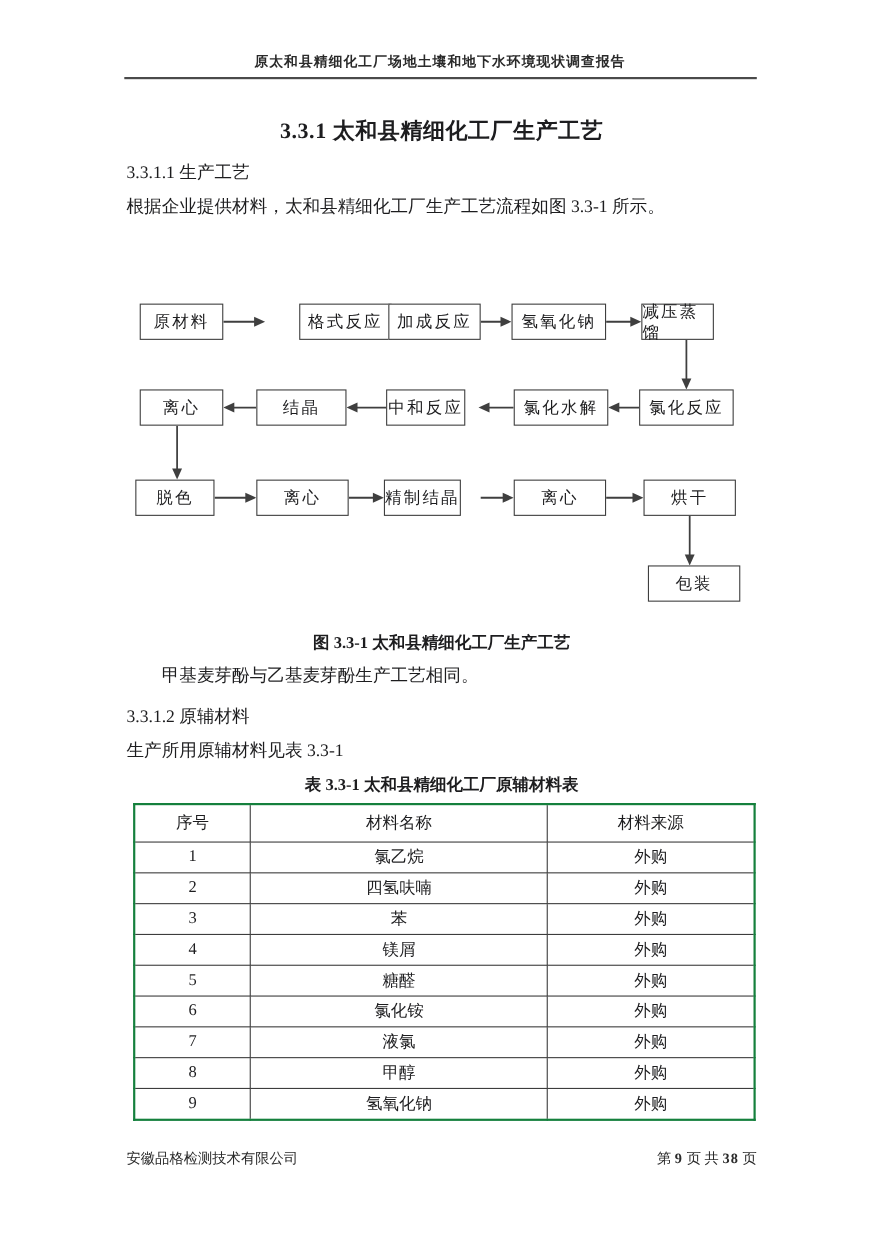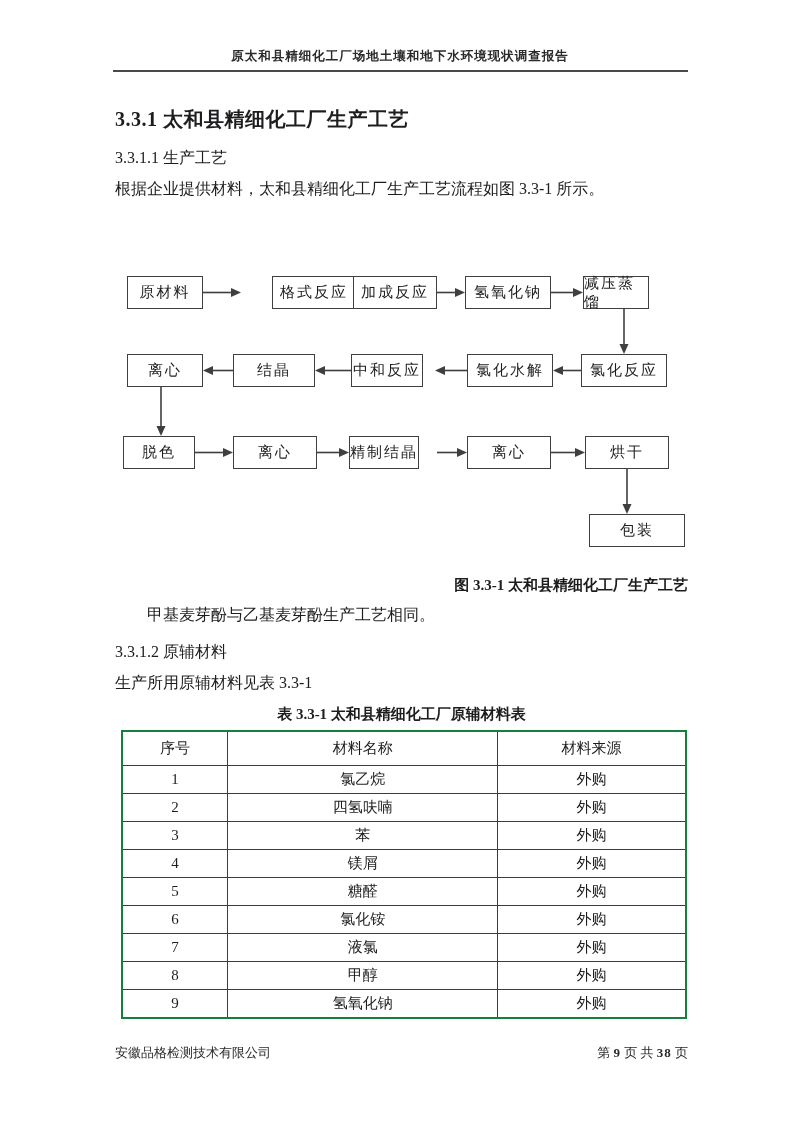--- a/index.html
+++ b/index.html
@@ -28,20 +28,21 @@
     height:0;
   }
   
   .content{margin:0 112px 0 115px;}
   .h1{
     margin-top:34px;
     font-size:20px;
     font-weight:700;
     line-height:26px;
     letter-spacing:0.5px;
+    text-align:center;
   }
   .h2{
     margin-top:15px;
     font-size:16px;
     font-weight:400;
     line-height:22px;
   }
   .para{
     margin-top:9px;
     font-size:16px;
@@ -62,21 +63,21 @@
     background:#fff;
     display:flex;align-items:center;justify-content:center;
     font-size:15px;
     letter-spacing:2px;
     color:#1d1d1f;
     box-sizing:border-box;
   }
   
   .fig-caption{
     margin-top:17px;
-    text-align:right;
+    text-align:center;
     font-size:15px;
     font-weight:700;
     line-height:20px;
   }
   .tbl-caption{
     margin-top:10px;
     text-align:center;
     font-size:15px;
     font-weight:700;
     line-height:20px;
@@ -177,21 +178,21 @@
       <div class="flow-box" style="left:236px;top:86px;width:72px;">中和反应</div>
       <div class="flow-box" style="left:352px;top:86px;width:86px;">氯化水解</div>
       <div class="flow-box" style="left:466px;top:86px;width:86px;">氯化反应</div>
 
       <div class="flow-box" style="left:8px;top:168px;width:72px;">脱色</div>
       <div class="flow-box" style="left:118px;top:168px;width:84px;">离心</div>
       <div class="flow-box" style="left:234px;top:168px;width:70px;">精制结晶</div>
       <div class="flow-box" style="left:352px;top:168px;width:84px;">离心</div>
       <div class="flow-box" style="left:470px;top:168px;width:84px;">烘干</div>
 
-      <div class="flow-box" style="left:474px;top:246px;width:96px;">包装</div>
+      <div class="flow-box" style="left:474px;top:246px;width:84px;">包装</div>
     </div>
 
     <div class="fig-caption">图 3.3-1 太和县精细化工厂生产工艺</div>
     <div class="para indent">甲基麦芽酚与乙基麦芽酚生产工艺相同。</div>
     <div class="h2">3.3.1.2  原辅材料</div>
     <div class="para">生产所用原辅材料见表 3.3-1</div>
     <div class="tbl-caption">表 3.3-1  太和县精细化工厂原辅材料表</div>
 
     <table class="materials">
       <colgroup>

